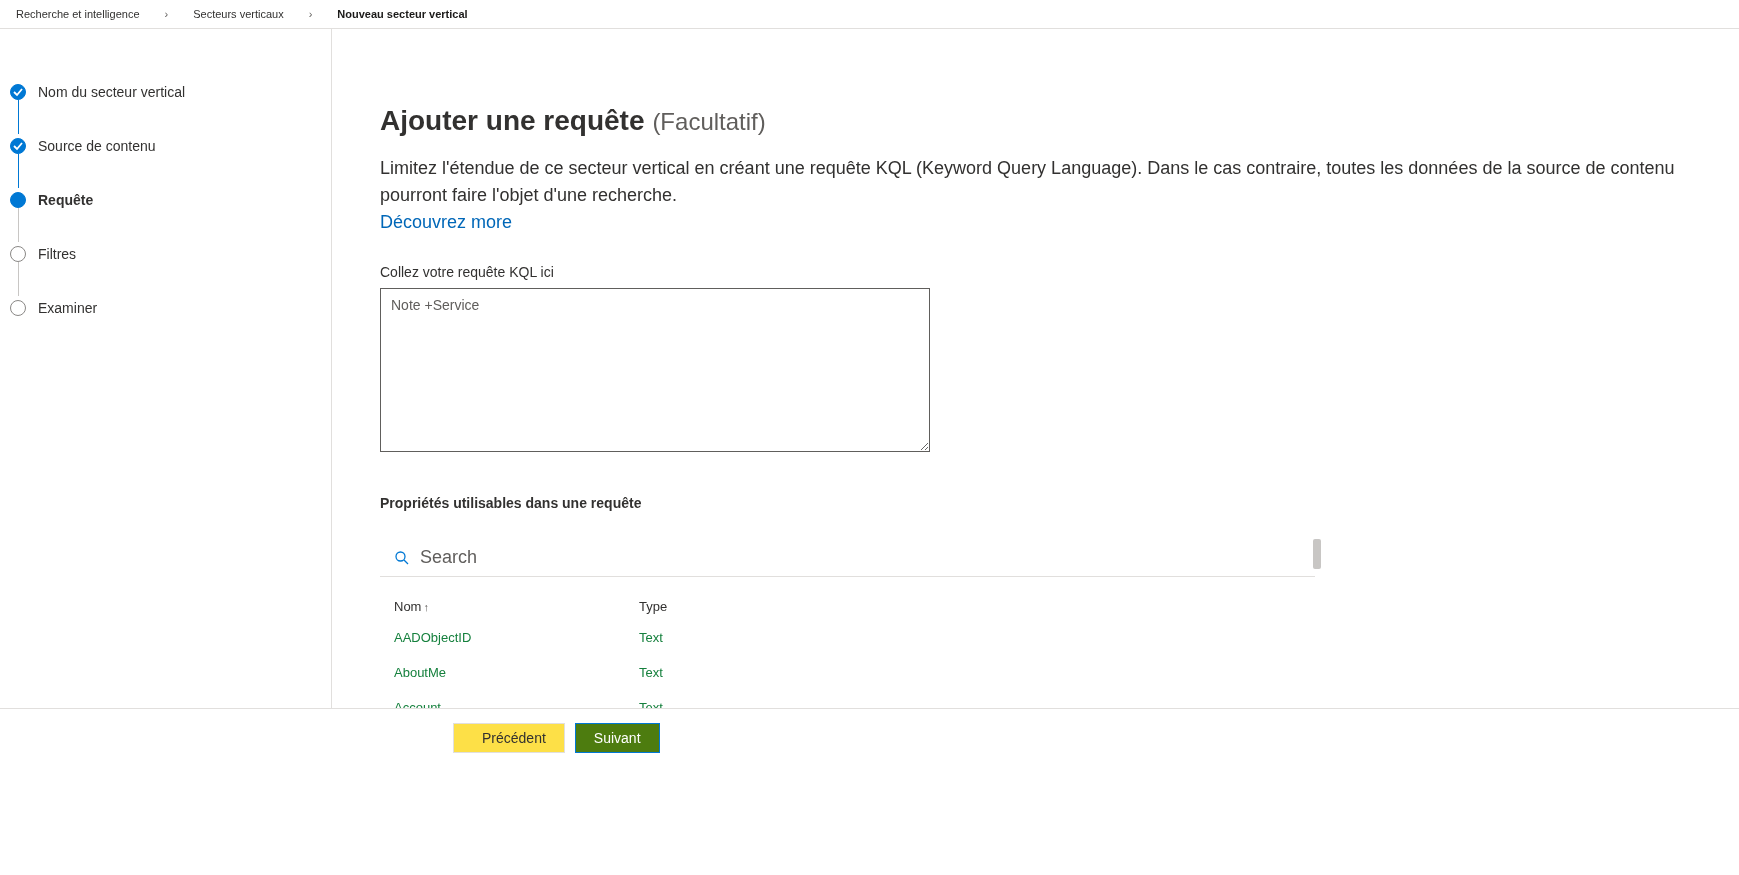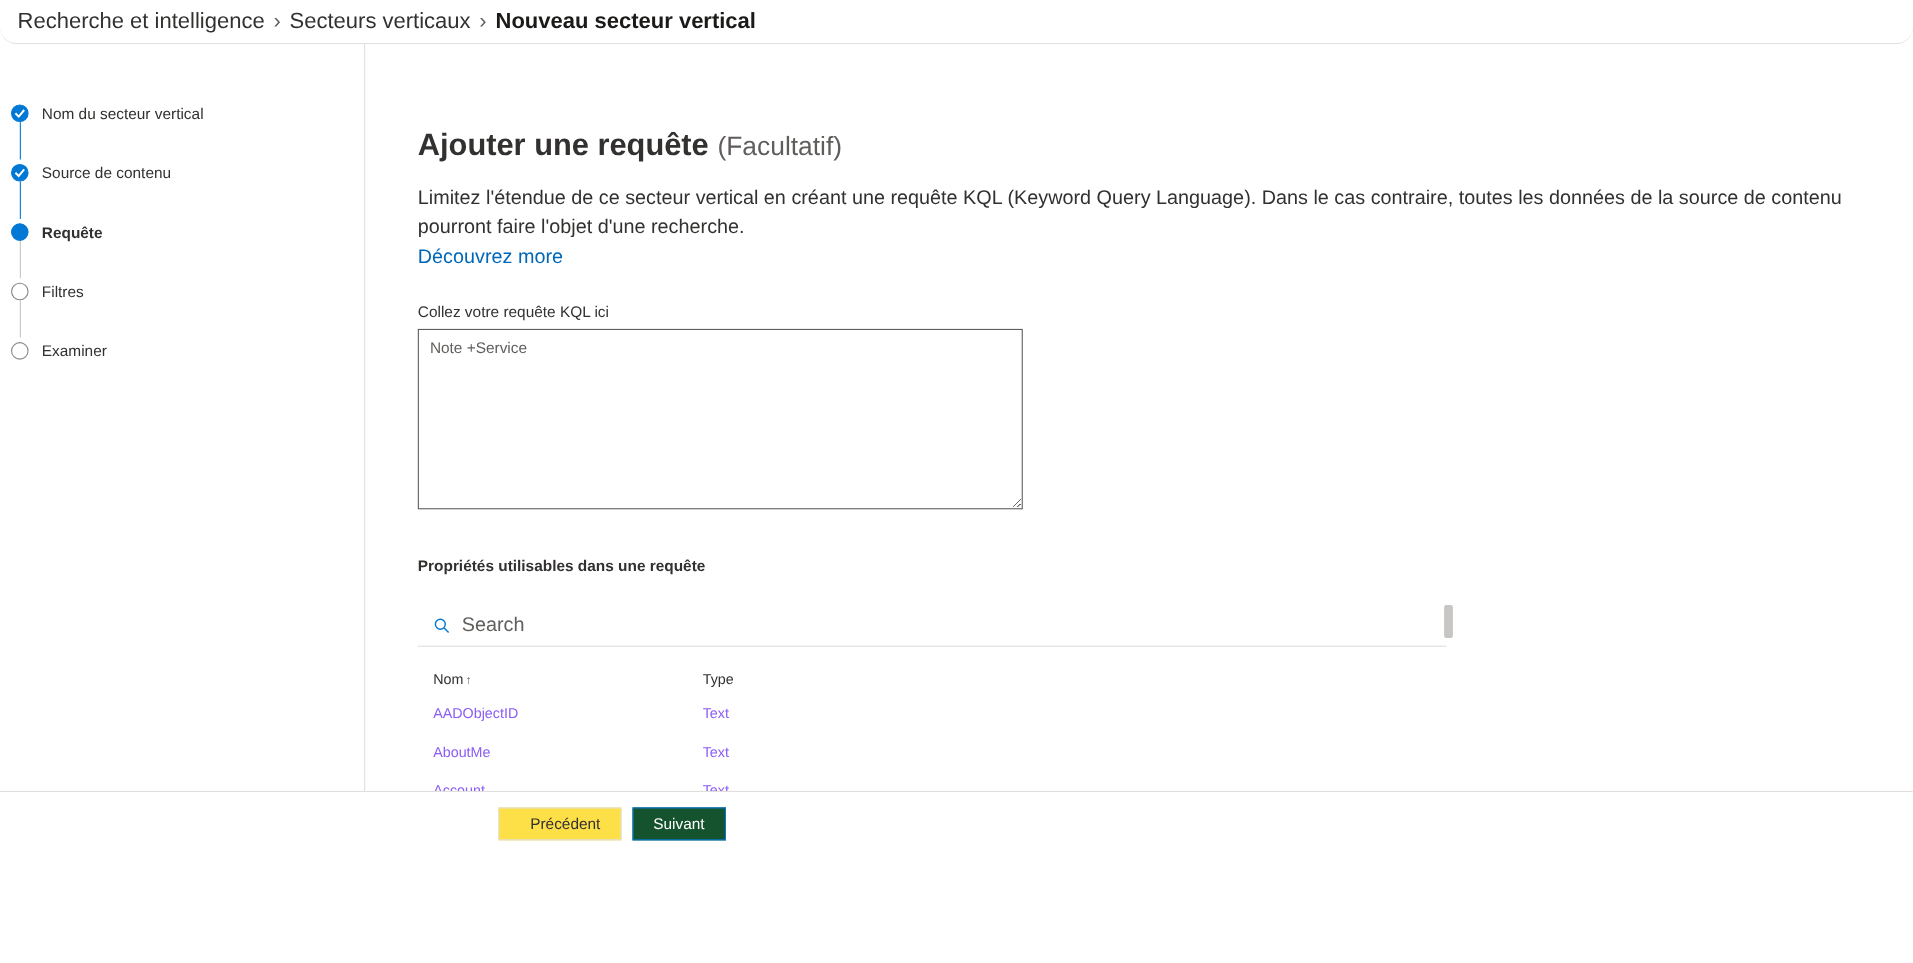--- a/index.html
+++ b/index.html
@@ -8,23 +8,22 @@
     font-size: 14px;
     color: #323130;
     background: #fff;
     width: 1739px;
   }
   .breadcrumb {
     display: flex;
     align-items: center;
     padding: 8px 16px;
     border-bottom: 1px solid #e1dfdd;
-    gap: 8px;
-    font-size: 20px;
-    border-radius: 15px;
+    gap: 25px;
+    font-size: 11px;
   }
   .breadcrumb a { color: #323130; text-decoration: none; cursor: pointer; }
   .breadcrumb .sep { color: #605e5c; }
   .breadcrumb .current { font-weight: 600; color: #1b1a19; }
   .layout {
     display: flex;
     height: 680px;
     border-bottom: 1px solid #e1dfdd;
   }
   .sidebar {
@@ -131,21 +130,21 @@
     font-weight: 400;
     font-size: 13px;
     color: #323130;
     padding: 22px 14px 6px 14px;
   }
   .table thead th.name { width: 245px; }
   .sort-arrow { font-size: 11px; color: #605e5c; margin-left: 2px; }
   .table tbody td {
     padding: 10px 14px;
     font-size: 13px;
-    color: #8b5cf6;
+    color: #15803d;
     border-top: none;
   }
   .scroll-indicator {
     position: absolute;
     right: -6px;
     top: 0;
     width: 8px;
     height: 30px;
     background: #c8c6c4;
     border-radius: 2px;
@@ -163,21 +162,21 @@
     cursor: pointer;
     font-family: inherit;
   }
   .btn-secondary {
     background: #fde047;
     border-color: #e1dfdd;
     color: #323130;
     padding-left: 28px;
   }
   .btn-primary {
-    background: #14532d;
+    background: #4d7c0f;
     color: #fff;
     border-color: #0078d4;
   }
 </style>
 </head>
 <body>
 
 <div class="breadcrumb">
   <a>Recherche et intelligence</a>
   <span class="sep">›</span>

